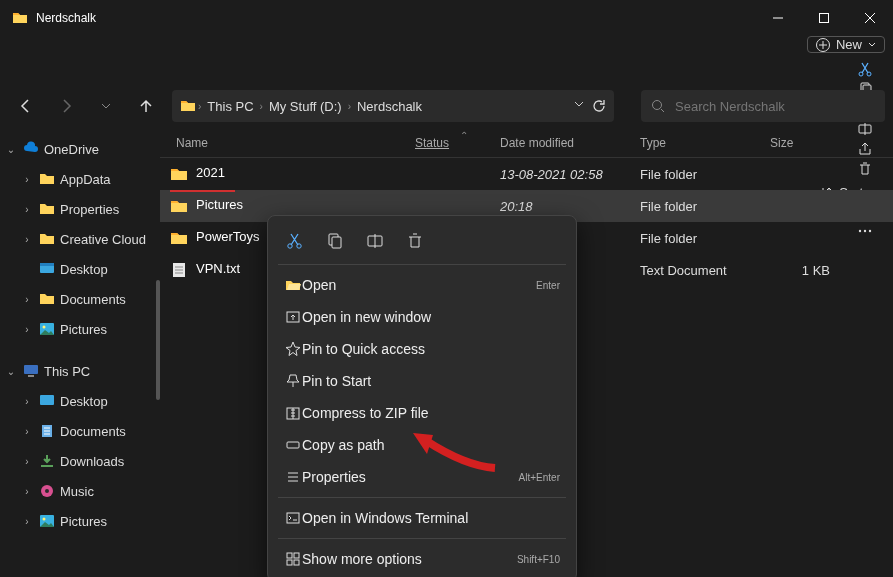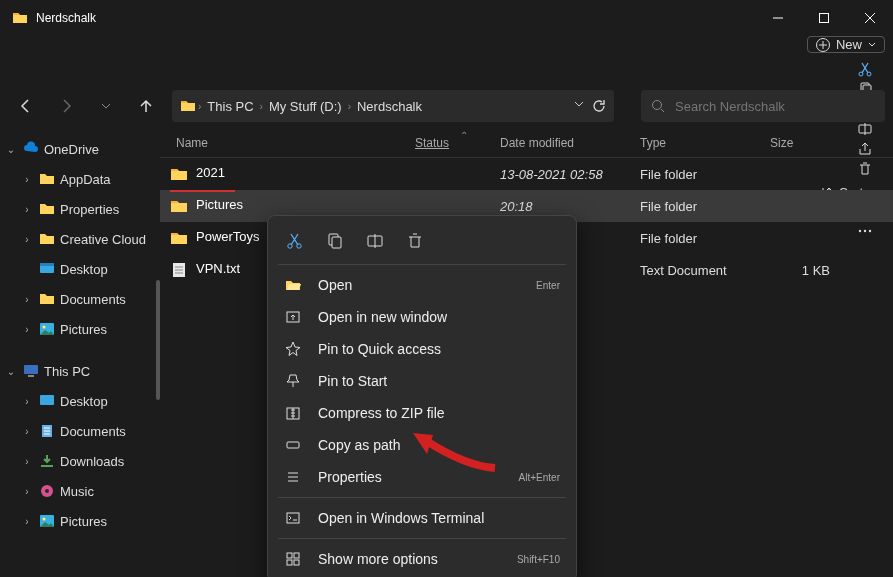--- a/index.html
+++ b/index.html
@@ -43,21 +43,21 @@
 .row.sel { background: #3a3a3a; }
 .row .cell { overflow: hidden; white-space: nowrap; }
 .row .name-cell { width: 255px; padding-left: 10px; display: flex; align-items: flex-start; gap: 8px; }
 .row .status-cell { width: 85px; }
 .row .date-cell { width: 140px; color: #ddd; font-style: italic; }
 .row .type-cell { width: 130px; color: #ddd; }
 .row .size-cell { width: 60px; color: #ddd; text-align: right; }
 .underline { position: absolute; left: 10px; top: 62px; width: 65px; height: 2px; background: #d13030; }
 .ctx { position: absolute; left: 267px; top: 215px; width: 310px; background: #2c2c2c; border: 1px solid #444; border-radius: 8px; box-shadow: 0 8px 24px rgba(0,0,0,.6); padding: 6px 0; z-index: 100; }
 .ctx-icons { height: 38px; display: flex; align-items: center; gap: 22px; padding: 0 18px; }
-.ctx-item { height: 32px; display: flex; align-items: center; padding: 0 16px; gap: 16px; font-size: 14px; color: #eee; }
+.ctx-item { height: 32px; display: flex; align-items: center; padding: 0 16px; font-size: 14px; color: #eee; }
 .ctx-item .ci-ico { width: 18px; display: flex; justify-content: center; }
 .ctx-item .ci-sc { margin-left: auto; color: #aaa; font-size: 10px; }
 .ctx-sep { height: 1px; background: #444; margin: 4px 10px; }
 .arrow { position: absolute; left: 405px; top: 428px; z-index: 200; }
 svg { display: block; }
 </style>
 </head>
 <body>
 
 <div class="titlebar">

